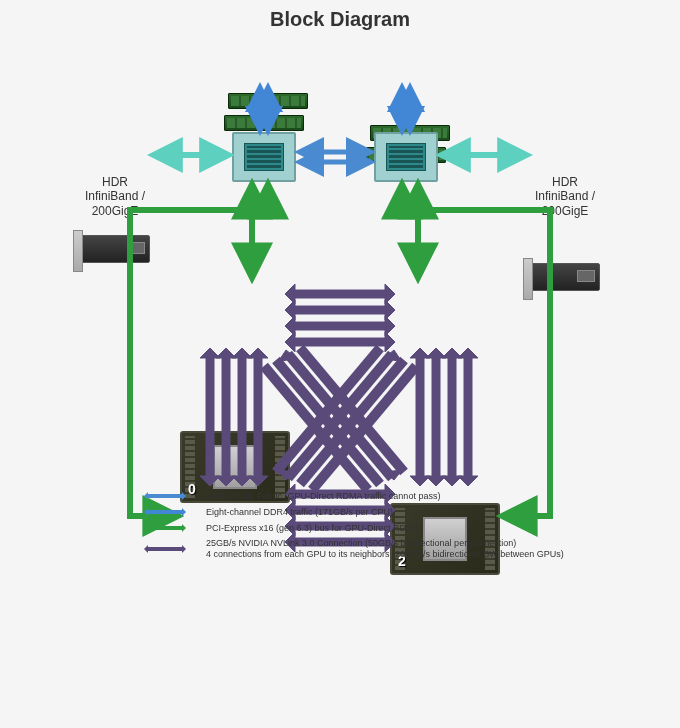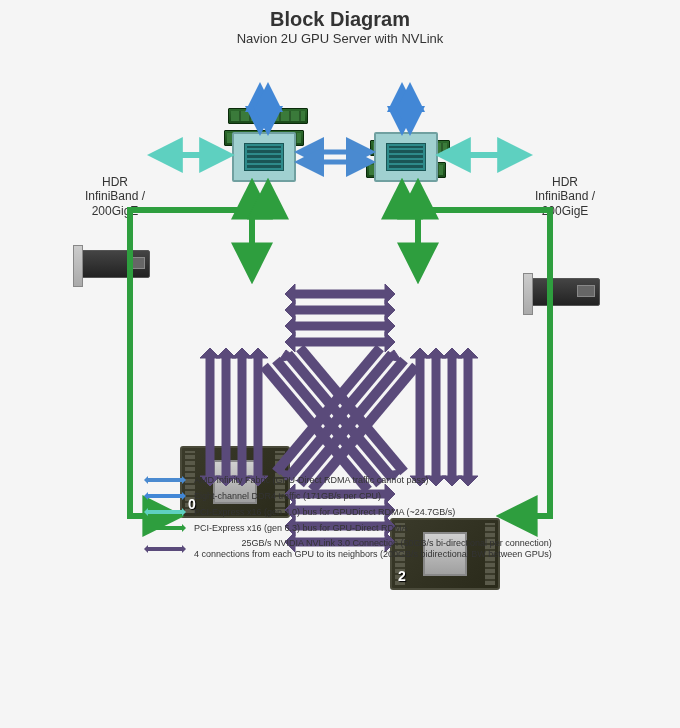--- a/index.html
+++ b/index.html
@@ -3,21 +3,21 @@
 <meta charset="utf-8">
 <style>
   * { margin: 0; padding: 0; box-sizing: border-box; }
   body { background: #f5f5f5; font-family: Arial, sans-serif; width: 680px; height: 728px; position: relative; }
   .canvas { position: relative; width: 680px; height: 574px; }
   .title { text-align: center; font-size: 20px; font-weight: bold; color: #333; padding-top: 8px; }
   .subtitle { text-align: center; font-size: 13px; color: #333; }
   .component { position: absolute; }
   .label { position: absolute; font-size: 12px; color: #333; text-align: center; line-height: 1.2; }
   .legend { position: absolute; bottom: 10px; left: 140px; font-size: 9px; color: #333; }
-  .legend-row { display: flex; align-items: center; margin-bottom: 4px; gap: 4px; text-align: right; }
+  .legend-row { display: flex; align-items: center; margin-bottom: 4px; gap: 16px; }
   .legend-arrow { width: 50px; height: 12px; flex-shrink: 0; }
   .legend-text { line-height: 1.2; }
   svg.overlay { position: absolute; top: 0; left: 0; width: 680px; height: 728px; pointer-events: none; }
 
   
   .dimm { width: 80px; height: 16px; background: linear-gradient(#2d6a2d, #1a4a1a); border: 1px solid #0a2a0a; border-radius: 1px; position: relative; }
   .dimm::after { content: ""; position: absolute; top: 2px; left: 2px; right: 2px; bottom: 2px; background: repeating-linear-gradient(90deg, #3a7a3a 0 8px, #2a5a2a 8px 10px); }
 
   
   .cpu { width: 64px; height: 50px; background: #a0d0d0; border: 2px solid #70a0a0; border-radius: 2px; display: flex; align-items: center; justify-content: center; }
@@ -34,21 +34,20 @@
   .gpu-die { width: 44px; height: 44px; background: linear-gradient(#d0d0d0, #a0a0a0); border: 2px solid #888; }
   .gpu-num { position: absolute; bottom: 4px; left: 6px; color: #fff; font-size: 14px; font-weight: bold; text-shadow: 1px 1px 1px #000; }
   .gpu::before { content: ""; position: absolute; top: 3px; left: 3px; bottom: 3px; width: 10px; background: repeating-linear-gradient(0deg, #5a5a4a 0 4px, #3a3a2a 4px 6px); }
   .gpu::after { content: ""; position: absolute; top: 3px; right: 3px; bottom: 3px; width: 10px; background: repeating-linear-gradient(0deg, #5a5a4a 0 4px, #3a3a2a 4px 6px); }
 </style>
 </head>
 <body>
 
 <div class="canvas">
   <div class="title">Block Diagram</div>
-  <div class="subtitle">Navion 2U GPU Server with NVLink</div>
 
   <div class="component dimm" style="left:228px; top:62px;"></div>
   <div class="component dimm" style="left:224px; top:68px;"></div>
   <div class="component dimm" style="left:370px; top:62px;"></div>
   <div class="component dimm" style="left:366px; top:68px;"></div>
 
   <div class="component cpu" style="left:232px; top:132px;">
       <div class="cpu-die"></div>
     </div>
   <div class="component cpu" style="left:374px; top:132px;">
@@ -200,26 +199,20 @@
       <div class="legend-text">AMD Infinity Fabric (GPU-Direct RDMA traffic cannot pass)</div>
     </div>
     <div class="legend-row">
       <svg class="legend-arrow">
           <path d="M4,6 L8,2 L8,4 L42,4 L42,2 L46,6 L42,10 L42,8 L8,8 L8,10 z" fill="#4287d6"></path>
         </svg>
       <div class="legend-text">Eight-channel DDR4 traffic (171GB/s per CPU)</div>
     </div>
     <div class="legend-row">
       <svg class="legend-arrow">
-          <path d="M4,6 L8,2 L8,4 L42,4 L42,2 L46,6 L42,10 L42,8 L8,8 L8,10 z" fill="#5ed0c0"></path>
-        </svg>
-      <div class="legend-text">PCI-Express x16 (gen 4.0) bus for GPUDirect RDMA (~24.7GB/s)</div>
-    </div>
-    <div class="legend-row">
-      <svg class="legend-arrow">
           <path d="M4,6 L8,2 L8,4 L42,4 L42,2 L46,6 L42,10 L42,8 L8,8 L8,10 z" fill="#2e9e3e"></path>
         </svg>
       <div class="legend-text">PCI-Express x16 (gen 6.3) bus for GPU-Direct RDMA</div>
     </div>
     <div class="legend-row">
       <svg class="legend-arrow">
           <path d="M4,6 L8,2 L8,4 L42,4 L42,2 L46,6 L42,10 L42,8 L8,8 L8,10 z" fill="#5a4a7a"></path>
         </svg>
       <div class="legend-text" style="white-space:pre-line;">25GB/s NVIDIA NVLink 3.0 Connection (50GB/s bi-directional per connection)
 4 connections from each GPU to its neighbors (200GB/s bidirectional BW between GPUs)</div>

